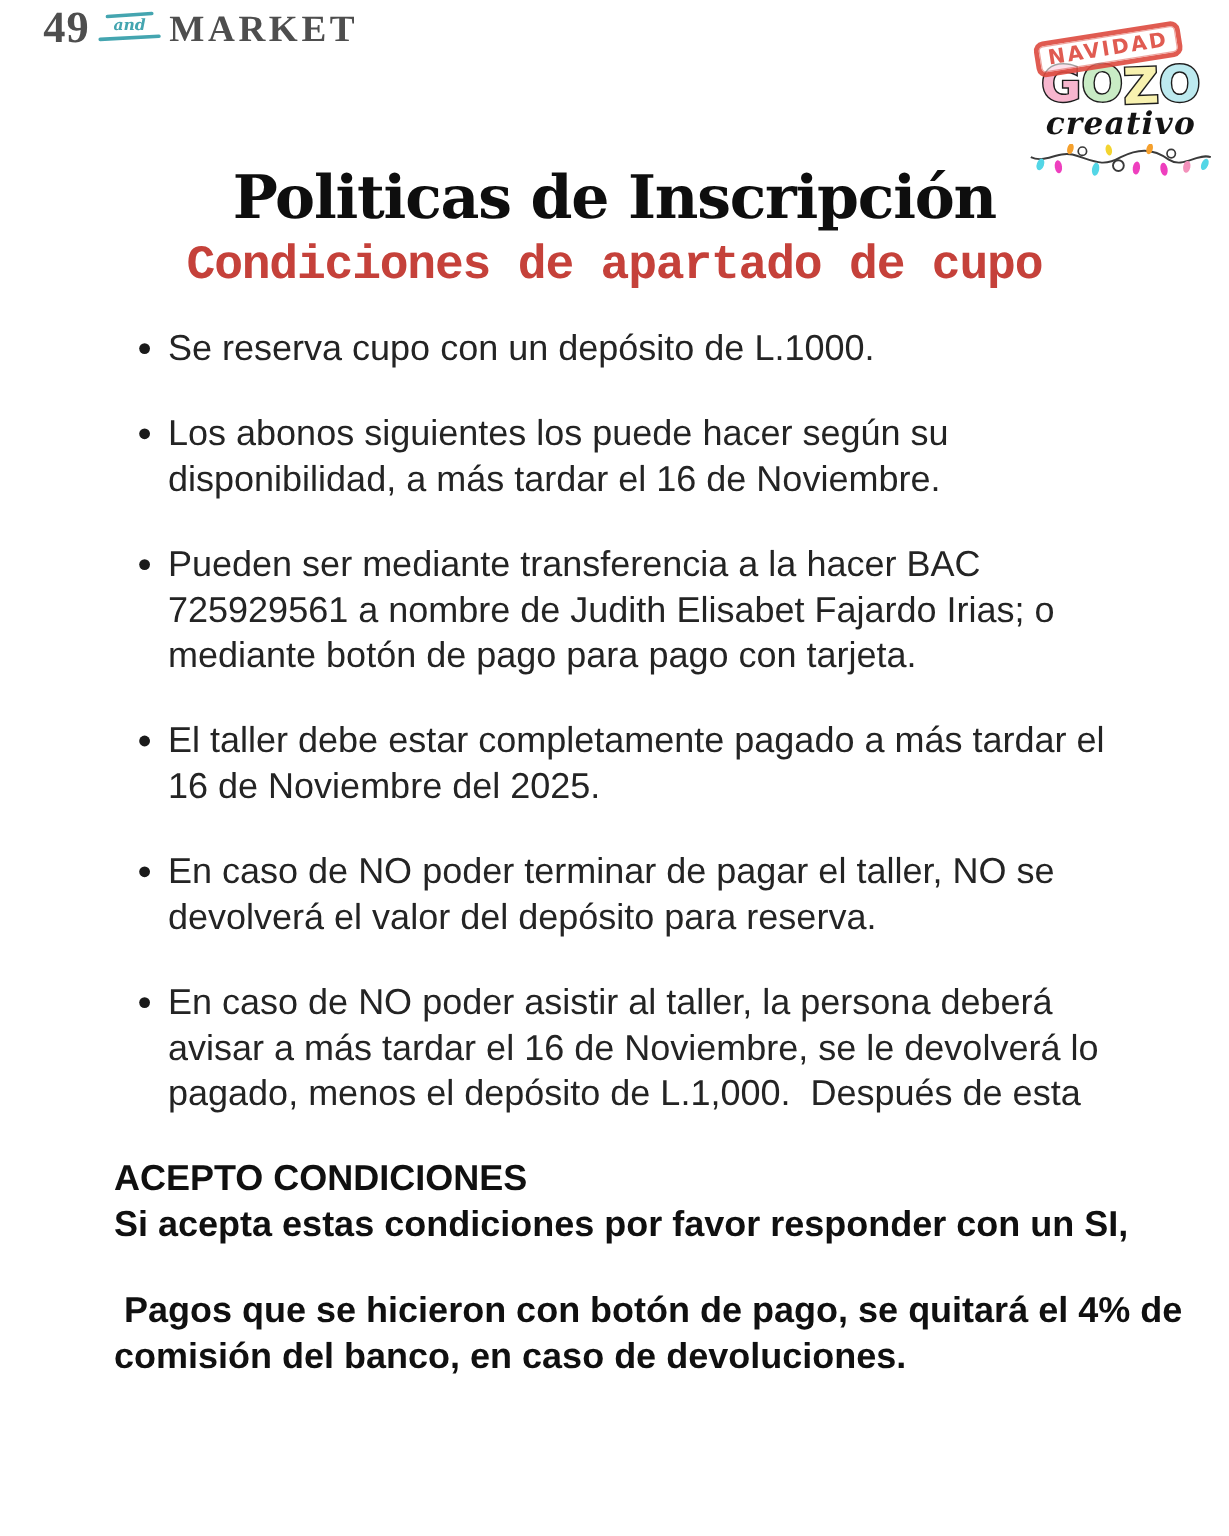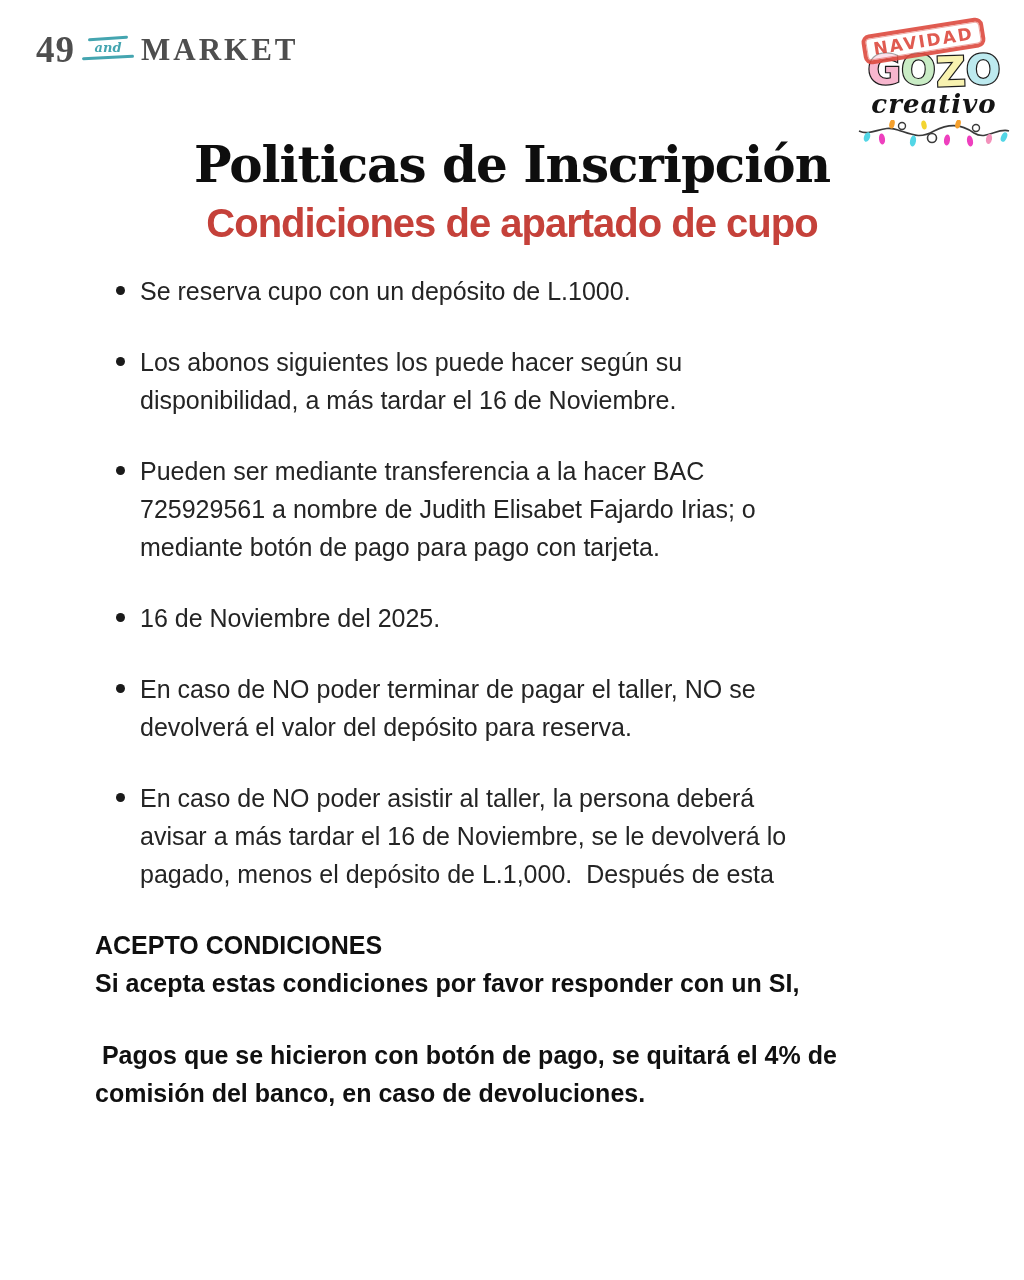--- a/index.html
+++ b/index.html
@@ -8,21 +8,21 @@
     position: relative;
     background: #ffffff;
     font-family: "Liberation Sans", sans-serif;
     color: #212121;
     overflow: hidden;
   }
 
   
   .brand {
     position: absolute;
-    top: 28px; left: 36px;
+    top: 2px; left: 36px;
     display: flex;
     align-items: center;
     gap: 4px;
   }
   .brand-num {
     font-family: "Liberation Serif", serif;
     font-weight: 700;
     font-size: 37px;
     color: #4e4e4e;
     letter-spacing: 1px;
@@ -119,21 +119,21 @@
     font-weight: 700;
     font-size: 50px;
     line-height: 1.15;
     letter-spacing: -1px;
     color: #0e0e0e;
   }
   .subhead {
     position: absolute;
     top: 201px; left: 0; right: 0;
     text-align: center;
-    font-family: Liberation Sans, sans-serif;
+    font-family: Liberation Mono, monospace;
     font-weight: 700;
     font-size: 40px;
     line-height: 1.1;
     letter-spacing: -1px;
     color: #c5413a;
   }
 
   
   .content {
     position: absolute;
@@ -148,21 +148,21 @@
   }
   ul.conditions li::before {
     content: "";
     position: absolute;
     left: 21px; top: 14px;
     width: 9px; height: 9px;
     border-radius: 50%;
     background: #1a1a1a;
   }
   .line {
-    font-size: 25px;
+    font-size: 30px;
     line-height: 38px;
     white-space: pre;
     color: #242424;
   }
   .fpara { margin-bottom: 34px; }
   .fpara .line {
     font-weight: 700;
     color: #101010;
   }
 </style>
@@ -214,20 +214,21 @@
     <li>
       <div class="line">Los abonos siguientes los puede hacer según su</div>
       <div class="line">disponibilidad, a más tardar el 16 de Noviembre.</div>
     </li>
     <li>
       <div class="line">Pueden ser mediante transferencia a la hacer BAC</div>
       <div class="line">725929561 a nombre de Judith Elisabet Fajardo Irias; o</div>
       <div class="line">mediante botón de pago para pago con tarjeta.</div>
     </li>
     <li>
+      <div class="line">El taller debe estar completamente pagado a más tardar el</div>
       <div class="line">16 de Noviembre del 2025.</div>
     </li>
     <li>
       <div class="line">En caso de NO poder terminar de pagar el taller, NO se</div>
       <div class="line">devolverá el valor del depósito para reserva.</div>
     </li>
     <li>
       <div class="line">En caso de NO poder asistir al taller, la persona deberá</div>
       <div class="line">avisar a más tardar el 16 de Noviembre, se le devolverá lo</div>
       <div class="line">pagado, menos el depósito de L.1,000.  Después de esta</div>

